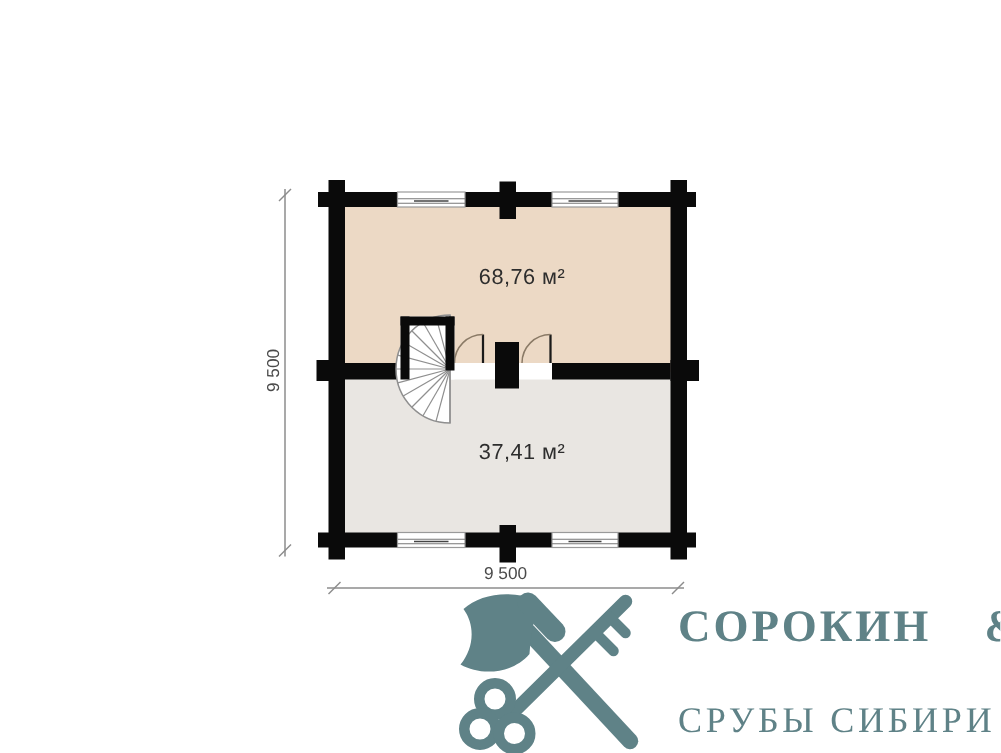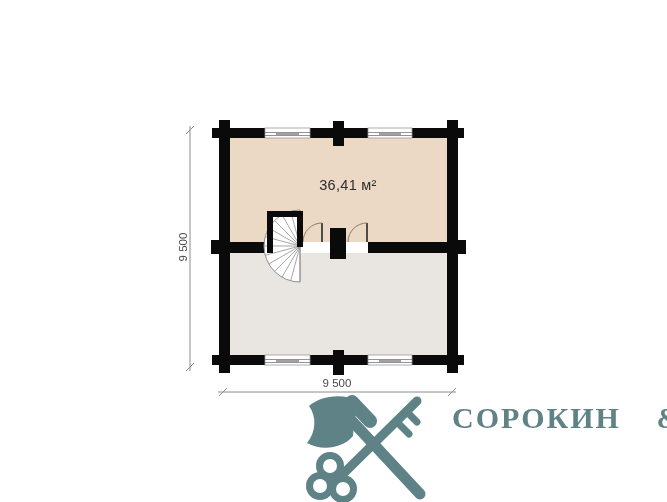--- a/index.html
+++ b/index.html
@@ -119,19 +119,21 @@
 
       <line x1="396" y1="421" x2="409" y2="434" stroke-width="7"></line>
       <line x1="406" y1="411" x2="417" y2="422" stroke-width="7"></line>
 
       <circle cx="330" cy="466" r="10.5" stroke-width="7"></circle>
       <circle cx="320" cy="486" r="10.5" stroke-width="7"></circle>
       <circle cx="343" cy="489" r="10.5" stroke-width="7"></circle>
     </g>
   </svg>
 
-  <span class="room-label" style="left:298px;top:177px;">36,41 м²</span>
+  <span class="room-label" style="left:298px;top:177px;">68,76 м²</span>
+  <span class="room-label" style="left:298px;top:294px;">37,41 м²</span>
 
   <span class="dim-label vert" style="left:162px;top:240px;">9 500</span>
   <span class="dim-label" style="left:307px;top:377px;width:60px;">9 500</span>
 
   <span class="logo-text logo-line1">СОРОКИН &amp;</span>
+  <span class="logo-text logo-line3">СРУБЫ СИБИРИ</span>
 </div>
 
 </body></html>

